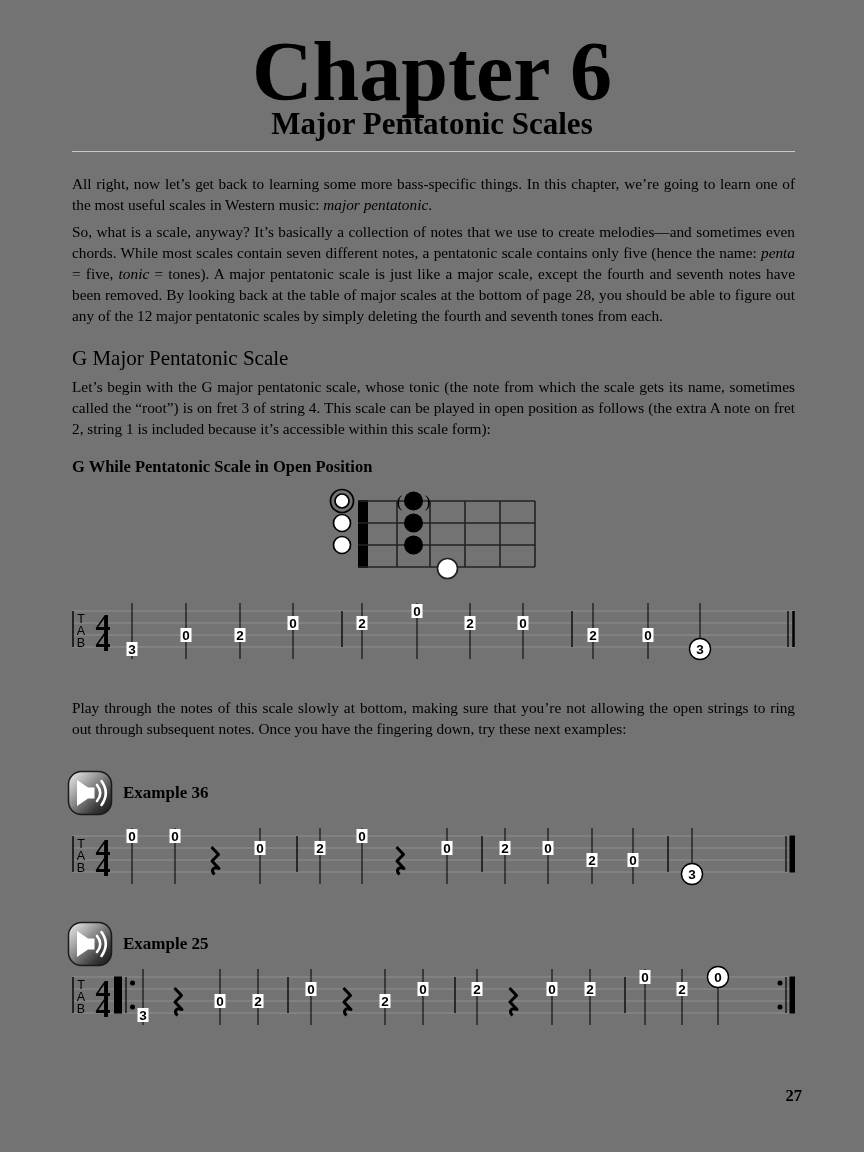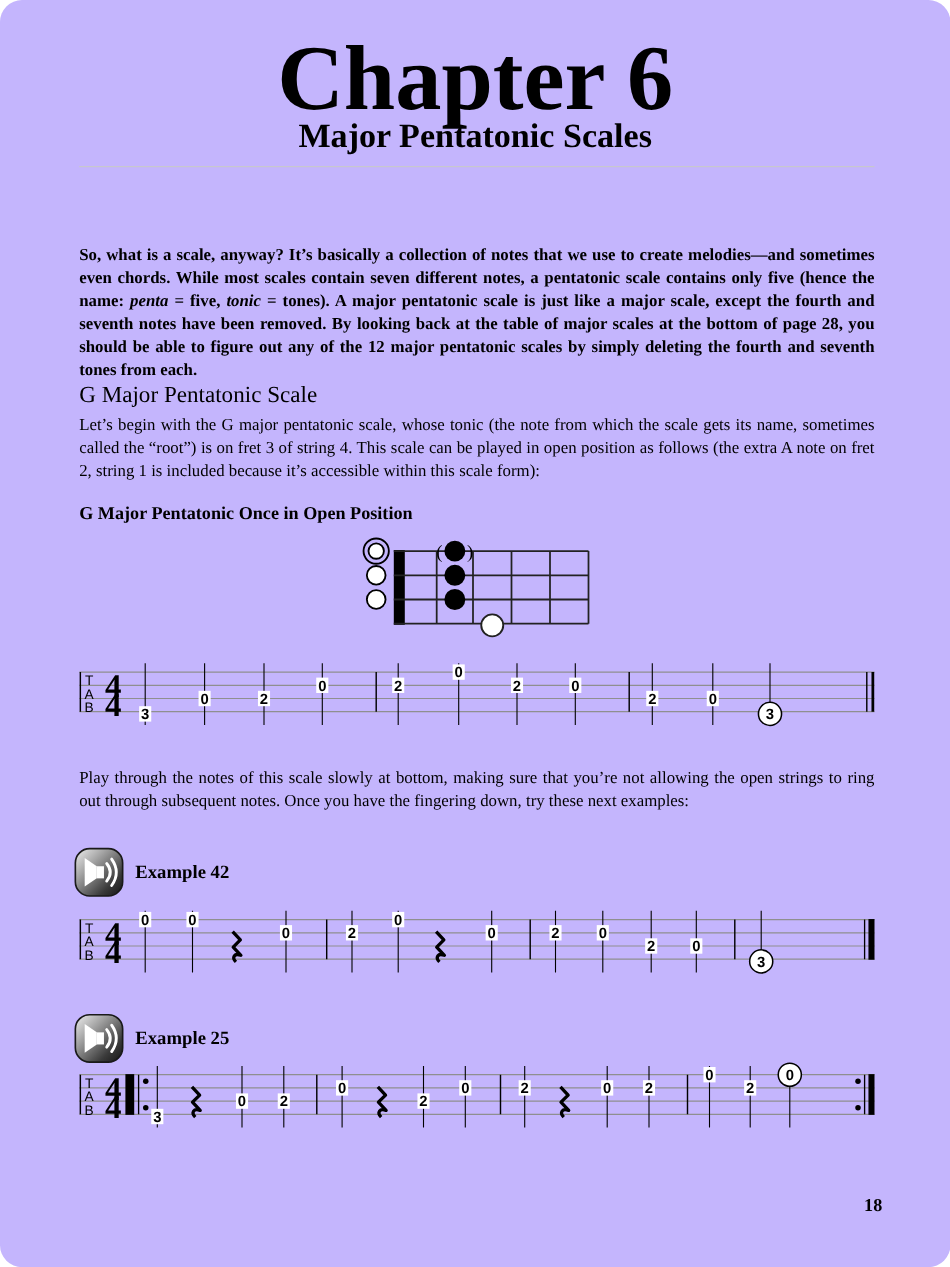--- a/index.html
+++ b/index.html
@@ -1,52 +1,53 @@
 <!DOCTYPE html>
 <html><head>
 <meta charset="utf-8">
 <style>
   html,body{margin:0;padding:0;background:#fff;}
-  .page{position:relative;width:864px;height:1152px;background:#c4b5fd;overflow:hidden;
-        font-family:"Liberation Serif",serif;color:#000;border-radius:20px;}
+  .page{position:relative;width:864px;height:1152px;background:#737373;overflow:hidden;
+        font-family:"Liberation Serif",serif;color:#000;}
   .chapter-title{position:absolute;top:30px;left:0;width:864px;text-align:center;
         font-size:84px;line-height:84px;font-weight:bold;margin:0;}
   .chapter-subtitle{position:absolute;top:107px;left:0;width:864px;text-align:center;
         font-size:31px;line-height:34px;font-weight:bold;margin:0;}
   .title-divider{position:absolute;top:151px;left:72px;width:723px;border:none;
         border-top:1.5px solid #c9c9c9;margin:0;}
   .body{position:absolute;left:72px;width:723px;margin:0;font-size:15.3px;
         line-height:21px;text-align:justify;}
-  .p1{top:173px;} .p2{top:221px;font-weight:bold;} .p3{top:376px;} .p4{top:697px;}
+  .p1{top:173px;} .p2{top:221px;} .p3{top:376px;} .p4{top:697px;}
   .sec-head{position:absolute;left:72px;top:346px;margin:0;font-size:21px;font-weight:normal;}
   .diagram-caption{position:absolute;left:72px;top:457px;margin:0;font-size:16.5px;font-weight:bold;}
   .fretboard{position:absolute;left:325px;top:484px;width:230px;height:108px;}
   .staff{position:absolute;left:72px;width:726px;height:72px;}
   .staff1{top:597px;} .staff2{top:822px;} .staff3{top:963px;}
   .example-row{position:absolute;left:67px;display:flex;align-items:center;gap:10px;}
   .ex24{top:770px;} .ex25{top:921px;}
   .ex-label{font-size:17px;font-weight:bold;}
   .page-number{position:absolute;top:1086px;right:62px;font-size:16.5px;font-weight:bold;}
   i{font-style:italic;}
 </style>
 </head>
 <body>
 
 <div class="page">
 
   <h1 class="chapter-title">Chapter 6</h1>
   <h2 class="chapter-subtitle">Major Pentatonic Scales</h2>
   <hr class="title-divider">
 
+  <p class="body p1"><span>All right, now let’s get back to learning some more bass-specific things. In this chapter, we’re going to learn one of the most useful scales in Western music: </span><i>major pentatonic</i><span>.</span></p>
   <p class="body p2"><span>So, what is a scale, anyway? It’s basically a collection of notes that we use to create melodies—and sometimes even chords. While most scales contain seven different notes, a pentatonic scale contains only five (hence the name: </span><i>penta</i><span> = five, </span><i>tonic</i><span> = tones). A major pentatonic scale is just like a major scale, except the fourth and seventh notes have been removed. By looking back at the table of major scales at the bottom of page 28, you should be able to figure out any of the 12 major pentatonic scales by simply deleting the fourth and seventh tones from each.</span></p>
 
   <h3 class="sec-head">G Major Pentatonic Scale</h3>
   <p class="body p3"><span>Let’s begin with the G major pentatonic scale, whose tonic (the note from which the scale gets its name, sometimes called the “root”) is on fret 3 of string 4. This scale can be played in open position as follows (the extra A note on fret 2, string 1 is included because it’s accessible within this scale form):</span></p>
 
-  <h4 class="diagram-caption">G Major Pentatonic Once in Open Position</h4>
+  <h4 class="diagram-caption">G While Pentatonic Scale in Open Position</h4>
 
   <div class="fretboard">
     <svg id="fretboard-svg" width="230" height="108" viewBox="0 0 230 108">
         <rect x="33" y="16" width="10" height="68" fill="#000"></rect>
         <line x1="72" y1="17" x2="72" y2="83" stroke="#222" stroke-width="1.6"></line>
         <line x1="105" y1="17" x2="105" y2="83" stroke="#222" stroke-width="1.6"></line>
         <line x1="140" y1="17" x2="140" y2="83" stroke="#222" stroke-width="1.6"></line>
         <line x1="175" y1="17" x2="175" y2="83" stroke="#222" stroke-width="1.6"></line>
         <line x1="210" y1="17" x2="210" y2="83" stroke="#222" stroke-width="1.6"></line>
         <line x1="33" y1="17" x2="210" y2="17" stroke="#222" stroke-width="1.6"></line>
@@ -129,21 +130,21 @@
           <stop offset="75%" stop-color="#3a3a3a"></stop>
             <stop offset="100%" stop-color="#141414"></stop>
         </linearGradient>
       </defs>
       <rect x="1.5" y="1.5" width="43" height="43" rx="13" fill="url(#spk-grad-a)" stroke="#1a1a1a" stroke-width="1.5"></rect>
       <polygon points="21,17.5 10,10 10,36 21,28.5" fill="#fff"></polygon>
       <rect x="21" y="17.5" width="6.5" height="11" fill="#fff"></rect>
       <path d="M30,15 Q36.5,23 30,31" fill="none" stroke="#fff" stroke-width="2.6" stroke-linecap="round"></path>
       <path d="M34.5,11 Q43,23 34.5,35" fill="none" stroke="#fff" stroke-width="2.6" stroke-linecap="round"></path>
     </svg>
-    <span class="ex-label">Example 42</span>
+    <span class="ex-label">Example 36</span>
   </div>
 
   <div class="staff staff2">
     <svg class="tab-svg" width="726" height="72" viewBox="0 0 726 72">
         <line x1="0" y1="14" x2="723" y2="14" stroke="#8f8f8f" stroke-width="1.1"></line>
         <line x1="0" y1="26" x2="723" y2="26" stroke="#8f8f8f" stroke-width="1.1"></line>
         <line x1="0" y1="38" x2="723" y2="38" stroke="#8f8f8f" stroke-width="1.1"></line>
         <line x1="0" y1="50" x2="723" y2="50" stroke="#8f8f8f" stroke-width="1.1"></line>
         <line x1="1" y1="14" x2="1" y2="50" stroke="#000" stroke-width="1.4"></line>
         <text x="9" y="26" text-anchor="middle" font-family="&quot;Liberation Sans&quot;,sans-serif" font-size="12.5">T</text>
@@ -271,14 +272,14 @@
         <line x1="646" y1="24" x2="646" y2="62" stroke="#000" stroke-width="1"></line>
         <circle cx="646" cy="14" r="10.5" fill="#fff" stroke="#000" stroke-width="1.4"></circle>
         <text x="646" y="18.8" text-anchor="middle" font-family="&quot;Liberation Sans&quot;,sans-serif" font-size="13.5" font-weight="bold">0</text>
         <circle cx="708" cy="20" r="2.5" fill="#000"></circle>
         <circle cx="708" cy="44" r="2.5" fill="#000"></circle>
         <line x1="714" y1="14" x2="714" y2="50" stroke="#000" stroke-width="1.2"></line>
         <rect x="717.5" y="13.5" width="5.5" height="37" fill="#000"></rect>
       </svg>
   </div>
 
-  <div class="page-number">18</div>
+  <div class="page-number">27</div>
 </div>
 
 </body></html>

